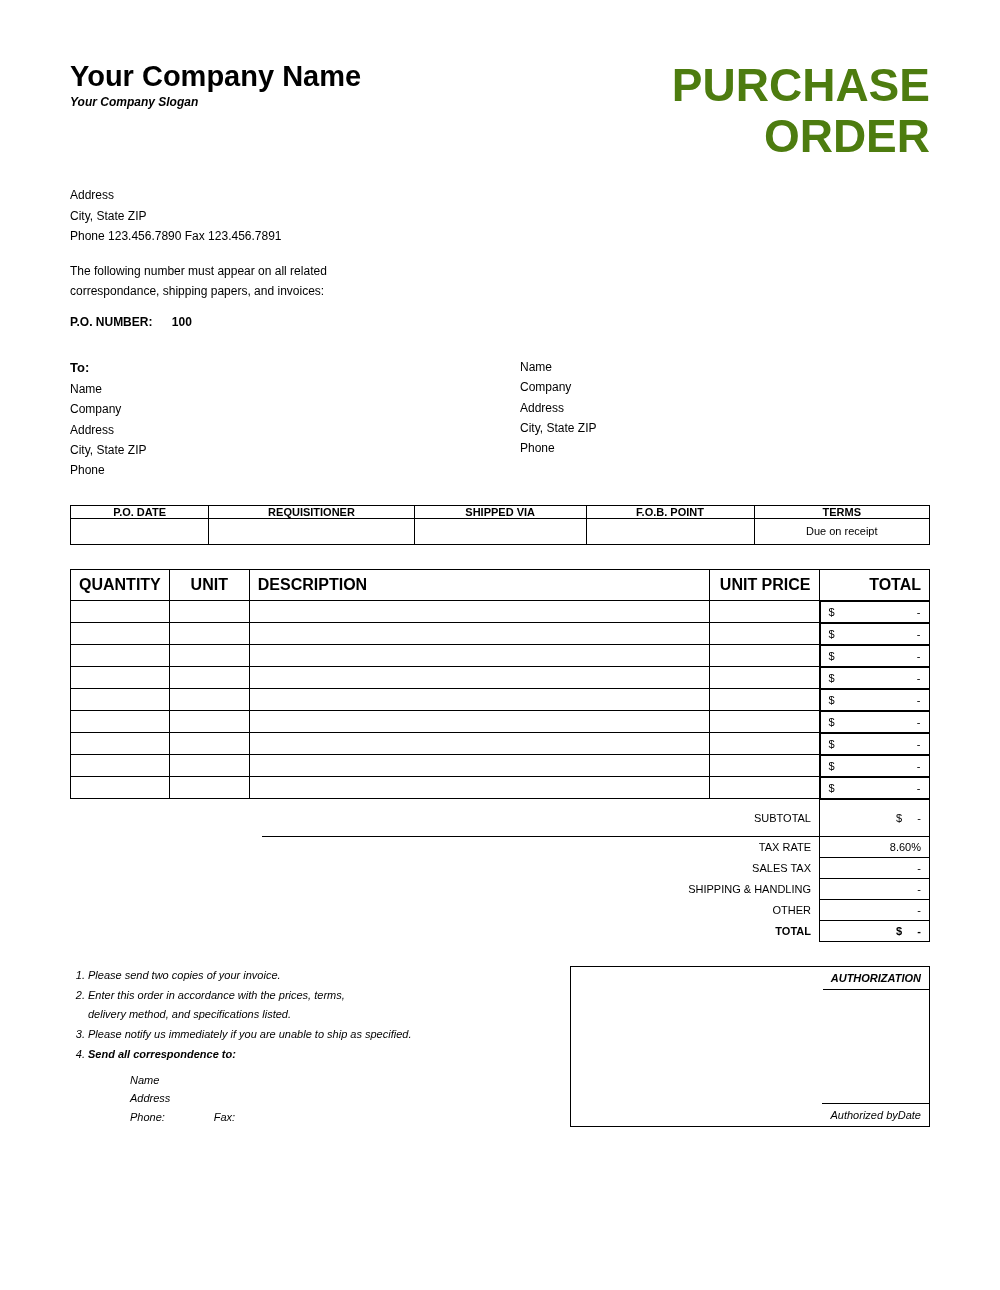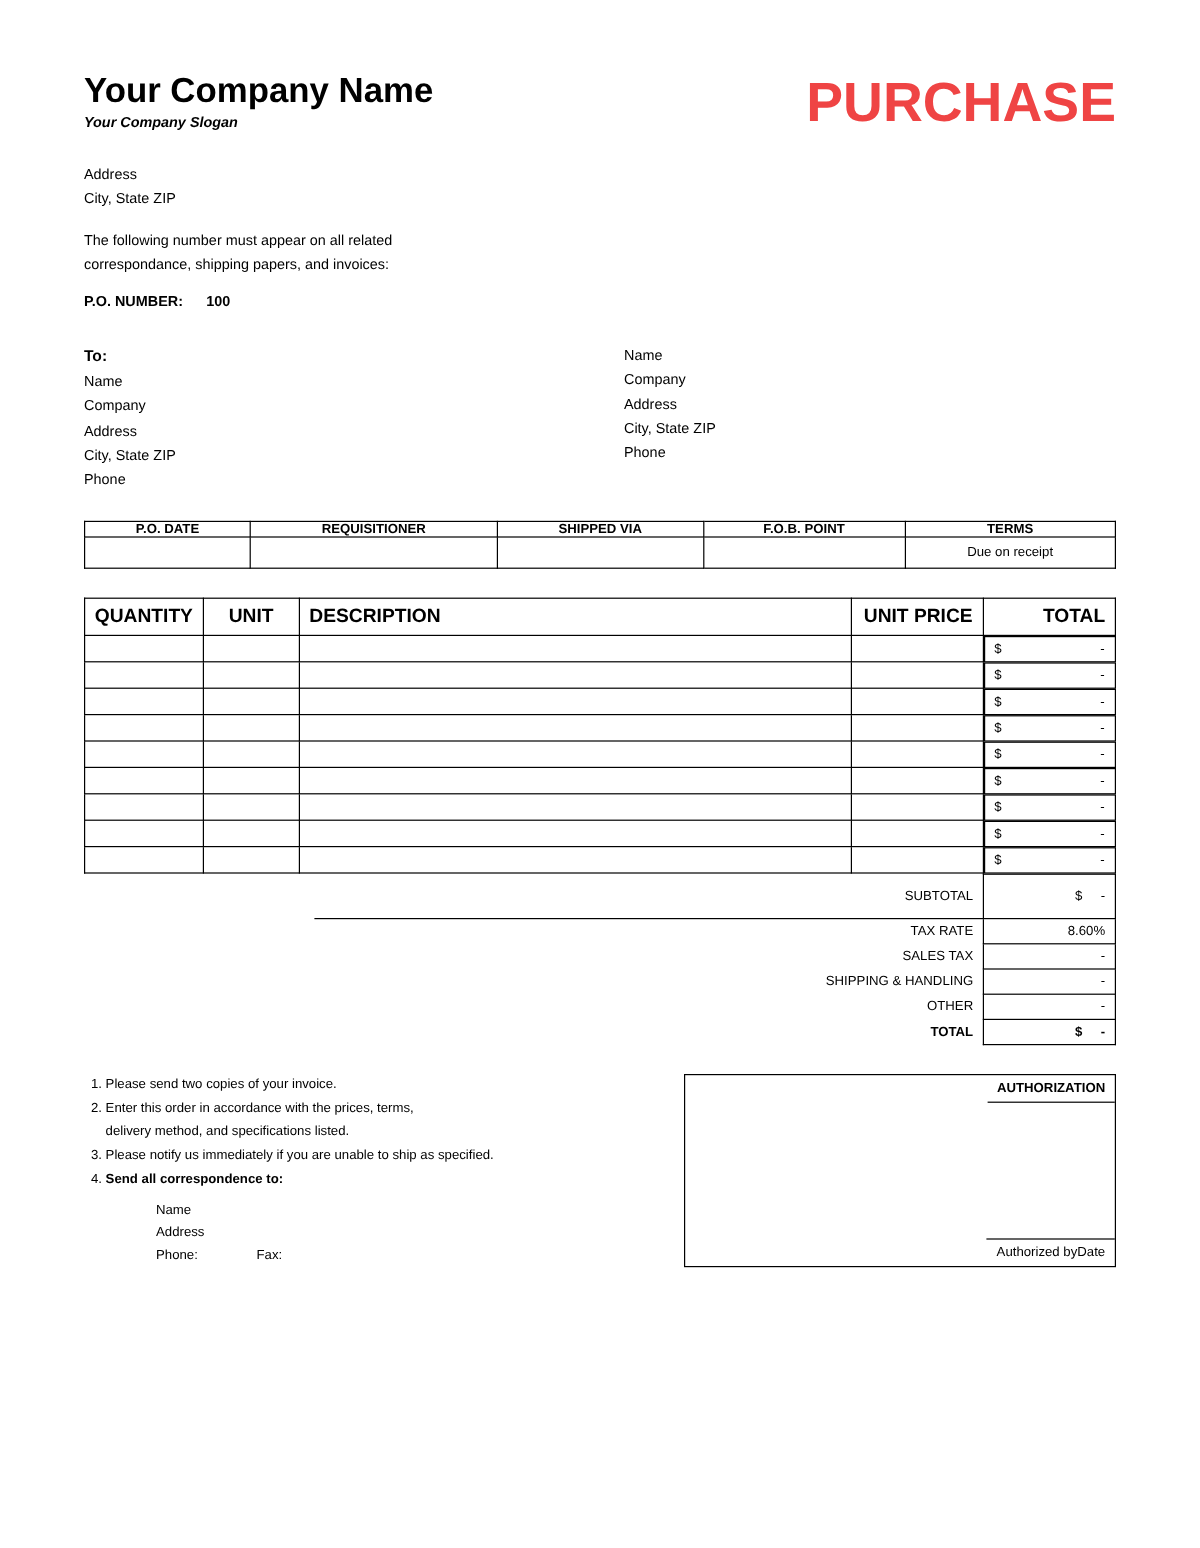--- a/index.html
+++ b/index.html
@@ -27,21 +27,21 @@
     }
     .company-slogan {
       font-style: italic;
       font-weight: bold;
       font-size: 12px;
       margin-top: 2px;
     }
     .po-title {
       font-size: 46px;
       font-weight: bold;
-      color: #ef4444;
+      color: #4d7c0f;
       text-align: right;
       line-height: 1.1;
     }
 
     
     .address-block {
       margin-bottom: 16px;
       line-height: 1.7;
     }
 
@@ -131,20 +131,21 @@
       border: 1px solid #000;
       padding: 4px 8px;
       font-size: 11px;
     }
 
     
     .footer-section {
       display: flex;
       gap: 0;
       margin-top: 24px;
+      font-style: italic;
     }
     .footer-notes {
       flex: 1;
       padding-right: 20px;
       font-size: 11px;
       line-height: 1.8;
     }
     .footer-notes ol {
       padding-left: 18px;
     }
@@ -184,26 +185,28 @@
 </head>
 <body>
 
 <div class="header">
   <div class="company-block">
     <div class="company-name">Your Company Name</div>
     <div class="company-slogan">Your Company Slogan</div>
   </div>
   <div class="po-title">
     <span>PURCHASE</span><br>
+    <span>ORDER</span>
   </div>
 </div>
 
 <div class="address-block">
   <div>Address</div>
   <div>City, State ZIP</div>
+  <div>Phone 123.456.7890   Fax 123.456.7891</div>
 </div>
 
 <div class="notice-text">
   <div>The following number must appear on all related</div>
   <div>correspondance, shipping papers, and invoices:</div>
 </div>
 
 <div class="po-number-line">
   <span>P.O. NUMBER:</span>
   <span class="po-number-value">100</span>

